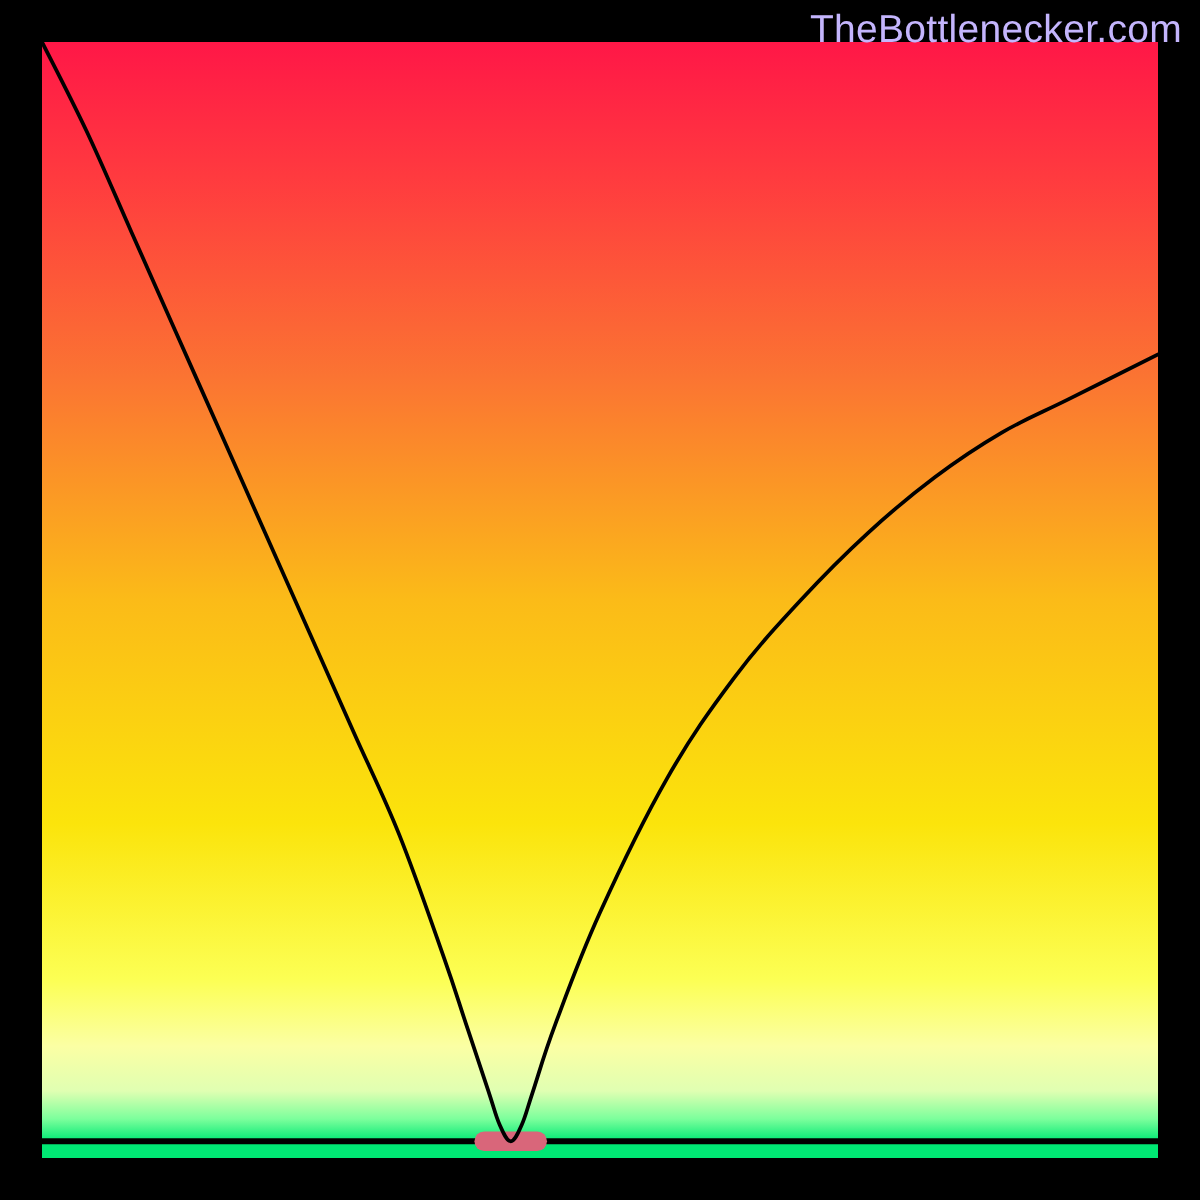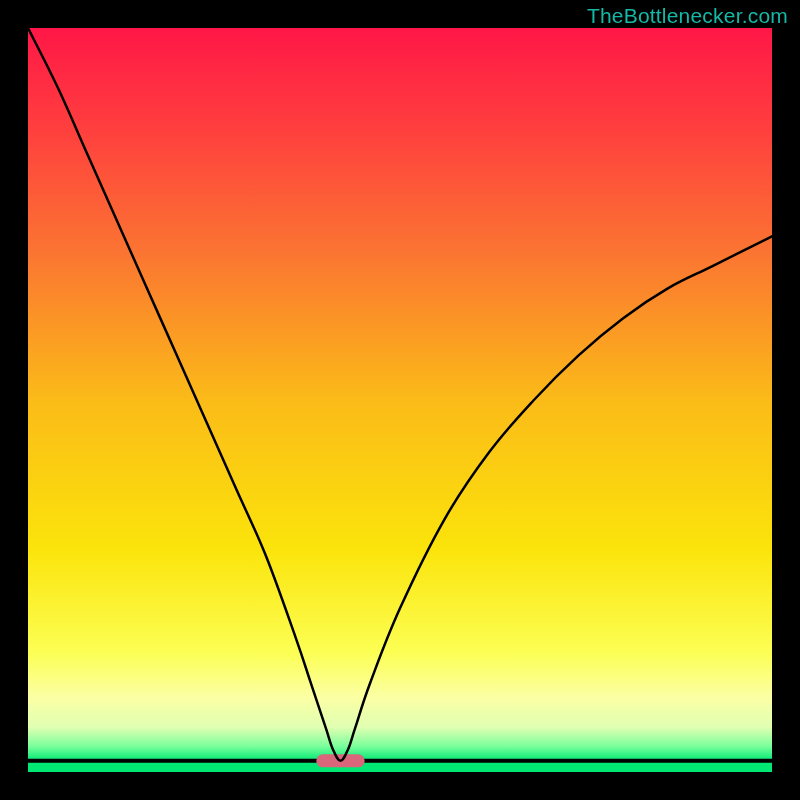--- a/index.html
+++ b/index.html
@@ -21,22 +21,22 @@
     position: absolute;
     left: 28px;
     top: 28px;
     width: 744px;
     height: 744px;
   }
   .watermark {
     position: absolute;
     top: 4px;
     right: 12px;
-    color: #14b8a6;
-    font-size: 21px;
+    color: #c4b5fd;
+    font-size: 26px;
     font-weight: 500;
     letter-spacing: 0.2px;
     z-index: 5;
   }
 </style>
 </head>
 <body>
 
 <div class="outer">
   <div class="watermark">TheBottlenecker.com</div>

